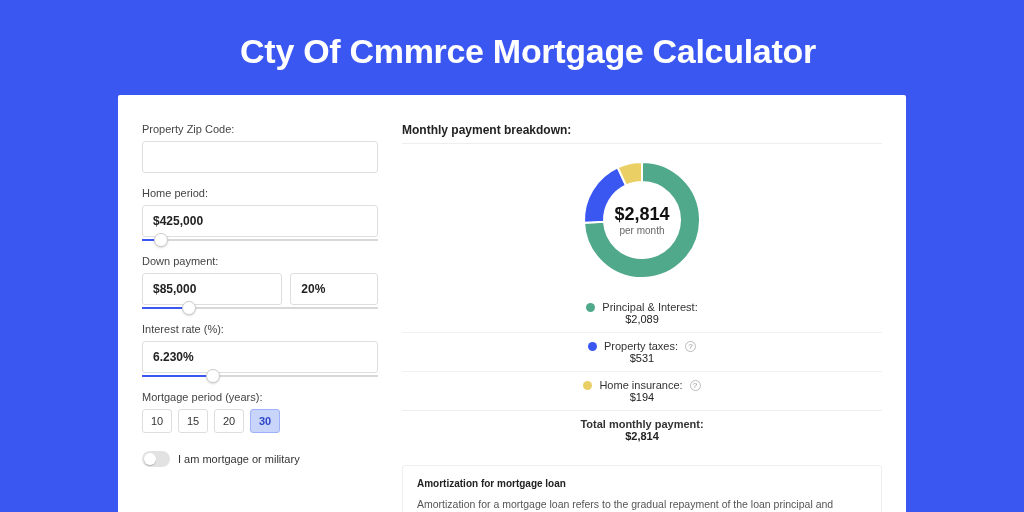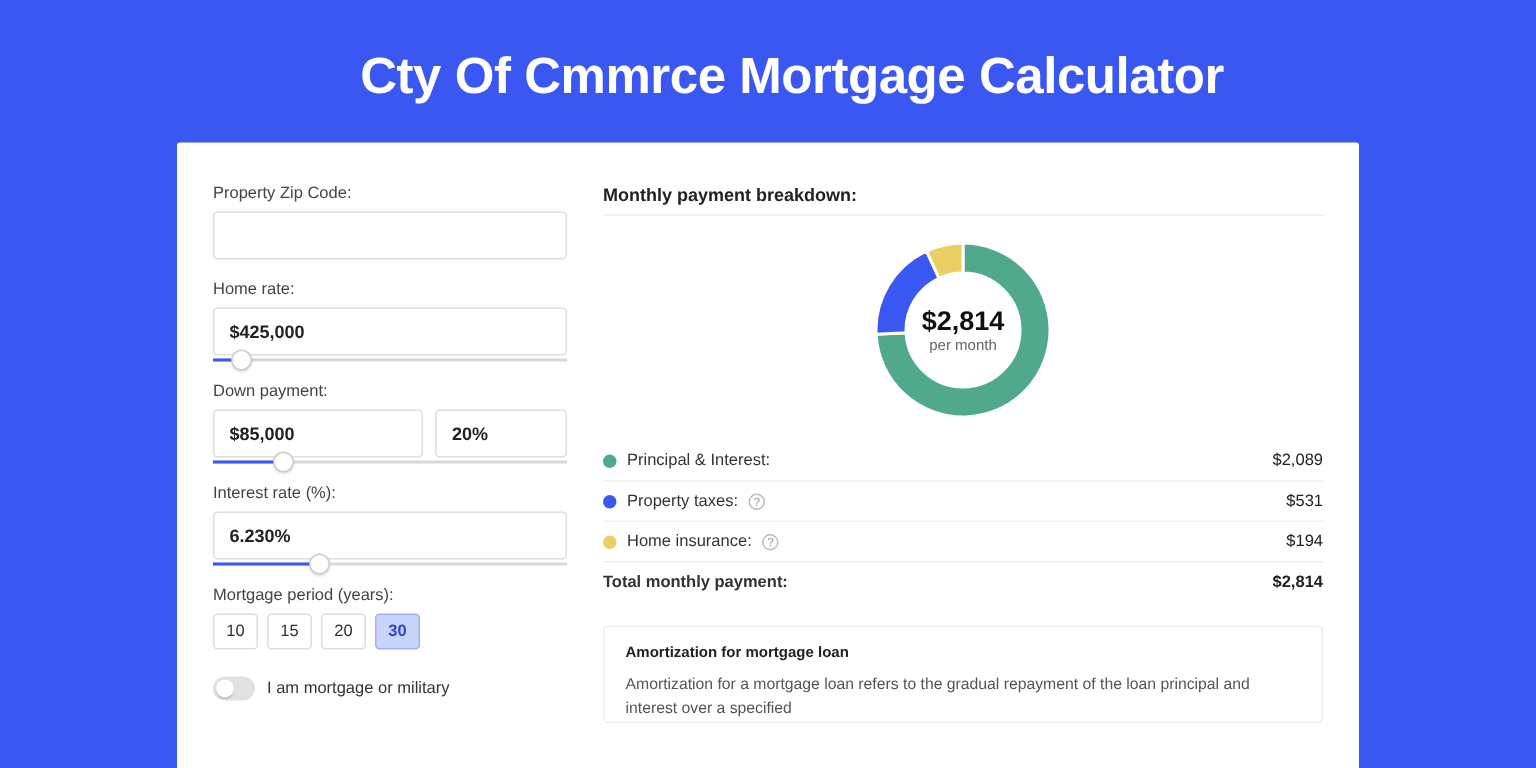--- a/index.html
+++ b/index.html
@@ -170,20 +170,21 @@
     color: #666;
   }
   .legend-row {
     display: flex;
     align-items: center;
     justify-content: space-between;
     padding: 7px 0;
     font-size: 11px;
     border-top: 1px solid #f1f1f1;
     color: #333;
+    flex-direction: column;
   }
   .legend-row:first-of-type { border-top: none; }
   .legend-left {
     display: flex;
     align-items: center;
     gap: 7px;
   }
   .dot {
     width: 9px;
     height: 9px;
@@ -237,21 +238,21 @@
 <div class="card">
 
   <div class="left">
 
     <div class="form-row">
       <label class="form-label">Property Zip Code:</label>
       <input class="text-input" type="text" value="" style="">
     </div>
 
     <div class="form-row">
-      <label class="form-label">Home rate:</label>
+      <label class="form-label">Home period:</label>
       <input class="text-input" type="text" value="$425,000" style="">
       <div class="slider-bar">
         <div class="slider-fill" id="slider-fill-hp" style="width: 8%;"></div>
         <div class="slider-thumb" id="slider-thumb-hp" style="left: 8%;"></div>
       </div>
     </div>
 
     <div class="form-row">
       <label class="form-label">Down payment:</label>
       <div class="split">

